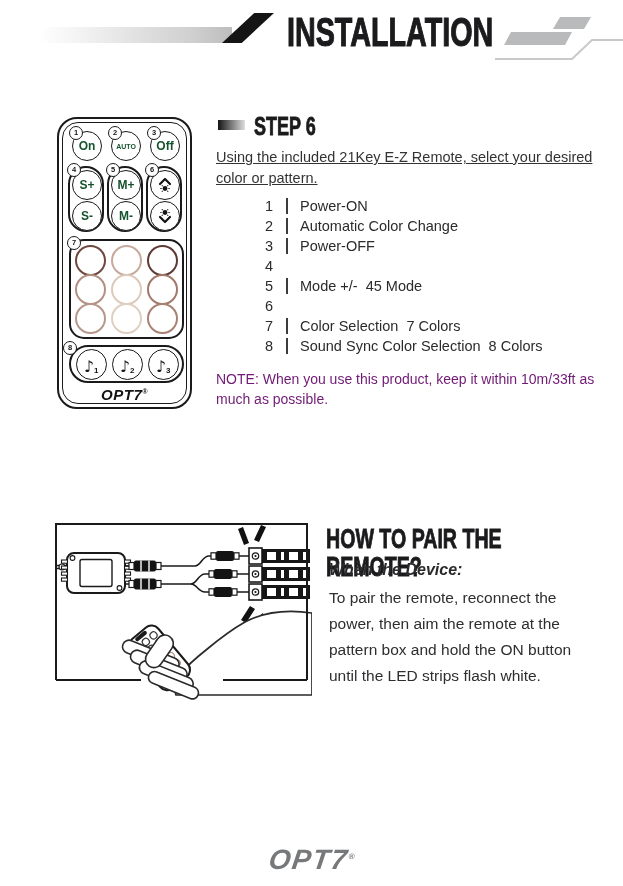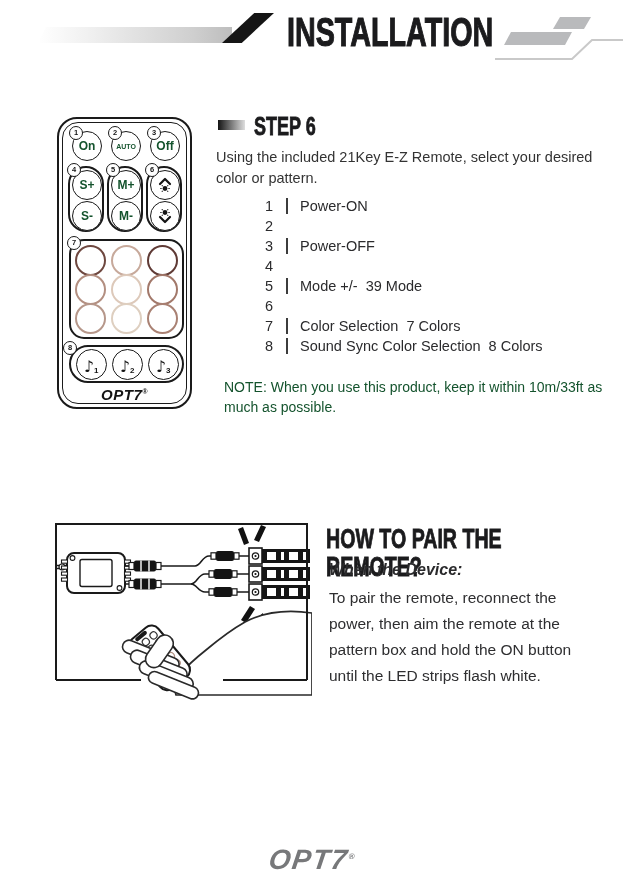--- a/index.html
+++ b/index.html
@@ -17,28 +17,28 @@
     transform:scaleX(0.70);transform-origin:left top;-webkit-text-stroke:1.1px #1b1b1d;}
   .hdr-deco{position:absolute;left:488px;top:16px;}
 
   
   .step-bar{position:absolute;left:218px;top:120px;width:27px;height:10px;
     background:linear-gradient(to right,#141414,#8f8f8f 60%,#dedede);}
   .step-title{position:absolute;left:254px;top:114px;margin:0;
     font:700 25px/1 "Liberation Sans",sans-serif;color:#1b1b1d;
     transform:scaleX(0.72);transform-origin:left top;-webkit-text-stroke:0.8px #1b1b1d;}
   .step-intro{position:absolute;left:216px;top:147px;width:392px;margin:0;
-    font-size:14.5px;line-height:21px;color:#333;}
+    font-size:14.5px;line-height:21px;color:#333;text-decoration:underline;}
   .fn-list{position:absolute;left:252px;top:196px;}
   .fn-row{display:flex;height:20px;line-height:20px;}
   .fn-num{width:34px;text-align:center;font-size:14.5px;color:#2b2b2d;}
   .fn-lbl{position:relative;padding-left:14px;font-size:14.5px;color:#2b2b2d;white-space:pre;}
   .fn-lbl::before{content:"";position:absolute;left:0;top:2px;bottom:2px;width:1.5px;background:#3c3c3c;}
-  .note{position:absolute;left:216px;top:369px;width:380px;margin:8px;
-    font-size:14px;line-height:20px;color:#14532d;}
+  .note{position:absolute;left:216px;top:369px;width:380px;margin:0;
+    font-size:14px;line-height:20px;color:#701a75;}
 
   
   .remote{position:absolute;left:57px;top:117px;width:135px;height:292px;background:#fff;
     border:2.2px solid #1a1a1a;border-radius:20px;box-sizing:border-box;}
   .remote-inner{position:absolute;inset:3px;border:1px solid #1a1a1a;border-radius:16px;pointer-events:none;}
   .rbtn{position:absolute;width:28px;height:28px;border:1.6px solid #1a1a1a;border-radius:50%;
     background:#fff;display:flex;align-items:center;justify-content:center;
     font-weight:700;color:#14532d;}
   .pill{position:absolute;width:36px;height:66px;border:2.2px solid #1a1a1a;border-radius:19px;background:#fff;box-sizing:border-box;}
   .grid7{position:absolute;left:10px;top:120px;width:115px;height:100px;
@@ -186,31 +186,32 @@
   <h2 class="step-title">STEP 6</h2>
   <p class="step-intro">Using the included 21Key E-Z Remote, select your desired color or pattern.</p>
 
   <div class="fn-list">
     <div class="fn-row">
         <span class="fn-num">1</span>
         <span class="fn-lbl">Power-ON</span>
       </div>
     <div class="fn-row">
         <span class="fn-num">2</span>
+        <span class="fn-lbl">Automatic Color Change</span>
       </div>
     <div class="fn-row">
         <span class="fn-num">3</span>
         <span class="fn-lbl">Power-OFF</span>
       </div>
     <div class="fn-row">
         <span class="fn-num">4</span>
       </div>
     <div class="fn-row">
         <span class="fn-num">5</span>
-        <span class="fn-lbl">Mode +/-  39 Mode</span>
+        <span class="fn-lbl">Mode +/-  45 Mode</span>
       </div>
     <div class="fn-row">
         <span class="fn-num">6</span>
       </div>
     <div class="fn-row">
         <span class="fn-num">7</span>
         <span class="fn-lbl">Color Selection  7 Colors</span>
       </div>
     <div class="fn-row">
         <span class="fn-num">8</span>

